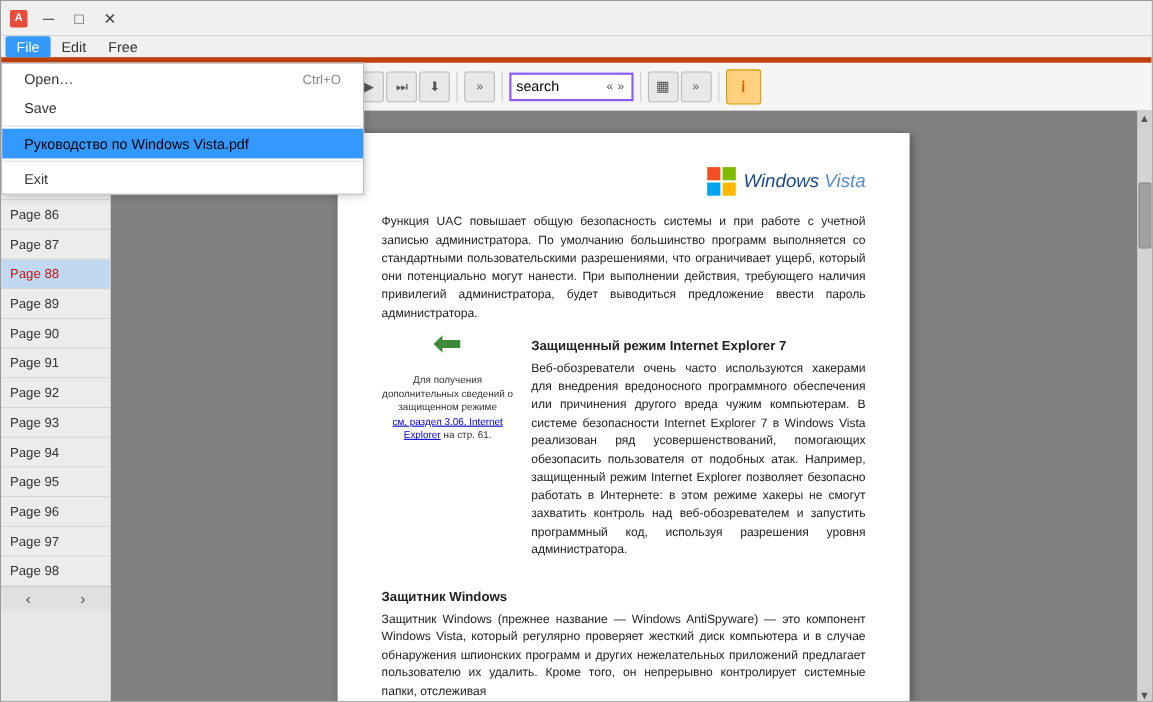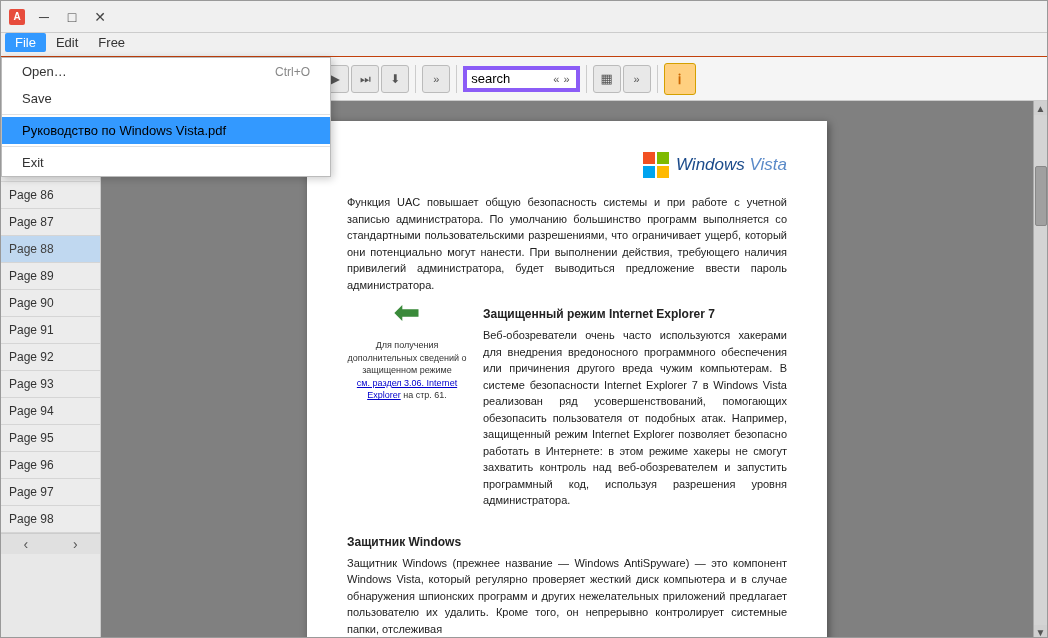--- a/index.html
+++ b/index.html
@@ -48,23 +48,23 @@
       display: flex; align-items: center; justify-content: center;
       font-size: 14px; color: #444;
       border-radius: 2px;
     }
 
     
     .menu-bar {
       background: #f0f0f0;
       height: 24px;
       display: flex;
-      align-items: flex-start;
+      align-items: flex-end;
       padding: 0 4px;
-      border-bottom: 1px solid #c2410c;
+      border-bottom: 5px solid #c2410c;
       position: relative;
       z-index: 100;
     }
     .menu-item {
       padding: 2px 10px;
       cursor: pointer;
       border-radius: 2px;
       color: #333;
       font-size: 13px;
       user-select: none;
@@ -145,21 +145,21 @@
       font-size: 13px;
       background: white;
     }
     .page-total {
       font-size: 13px; color: #555;
       margin: 0 4px;
     }
     .search-wrapper {
       display: flex;
       align-items: center;
-      border: 4px solid #8b5cf6;
+      border: 2px solid #8b5cf6;
       background: white;
       height: 26px;
       padding: 0 4px;
     }
     .search-wrapper input {
       border: none; outline: none;
       font-size: 13px;
       width: 80px;
     }
     .search-arrow {
@@ -186,21 +186,21 @@
     .sidebar::-webkit-scrollbar-thumb { background: #aaa; border-radius: 4px; }
 
     .page-thumb {
       padding: 6px 8px;
       font-size: 12px;
       color: #333;
       cursor: pointer;
       border-bottom: 1px solid #d5d5d5;
       background: #ececec;
     }
-    .page-thumb.active { background: #c0d8f0; color: #404040; }
+    .page-thumb.active { background: #c0d8f0; color: #b91c1c; }
 
     
     .sidebar-scroll-arrows {
       display: flex;
       background: #e0e0e0;
       border-top: 1px solid #ccc;
     }
     .sidebar-arrow {
       flex: 1;
       text-align: center;

